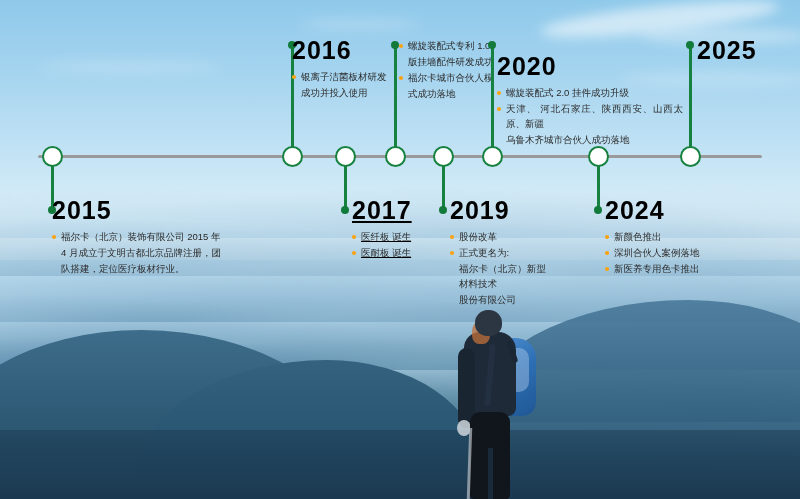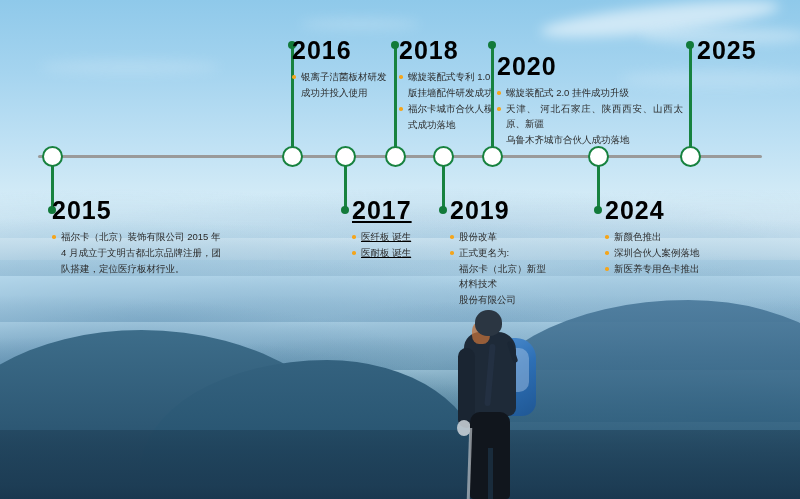--- a/index.html
+++ b/index.html
@@ -208,21 +208,20 @@
           <li>医纤板 诞生</li>
           <li>医耐板 诞生</li>
         </ul>
       </div>
       <div class="stem up" style="left: 395px; height: 110px; top: 45px;"></div>
       <div class="cap" style="left: 395px; top: 41px;"></div>
       <div class="node" style="left: 395px;">
         <div class="ring"></div>
       </div>
       <div class="entry" style="left: 399px; top: 38px; width: 96px;">
-        <div class="year">2018</div>
         <ul class="bullets">
           <li>螺旋装配式专利 1.0</li>
           <li class="cont">版挂墙配件研发成功</li>
           <li>福尔卡城市合伙人模</li>
           <li class="cont">式成功落地</li>
         </ul>
       </div>
       <div class="stem down" style="left: 443px; height: 55px; top: 155px;"></div>
       <div class="cap" style="left: 443px; top: 206px;"></div>
       <div class="node" style="left: 443px;">

